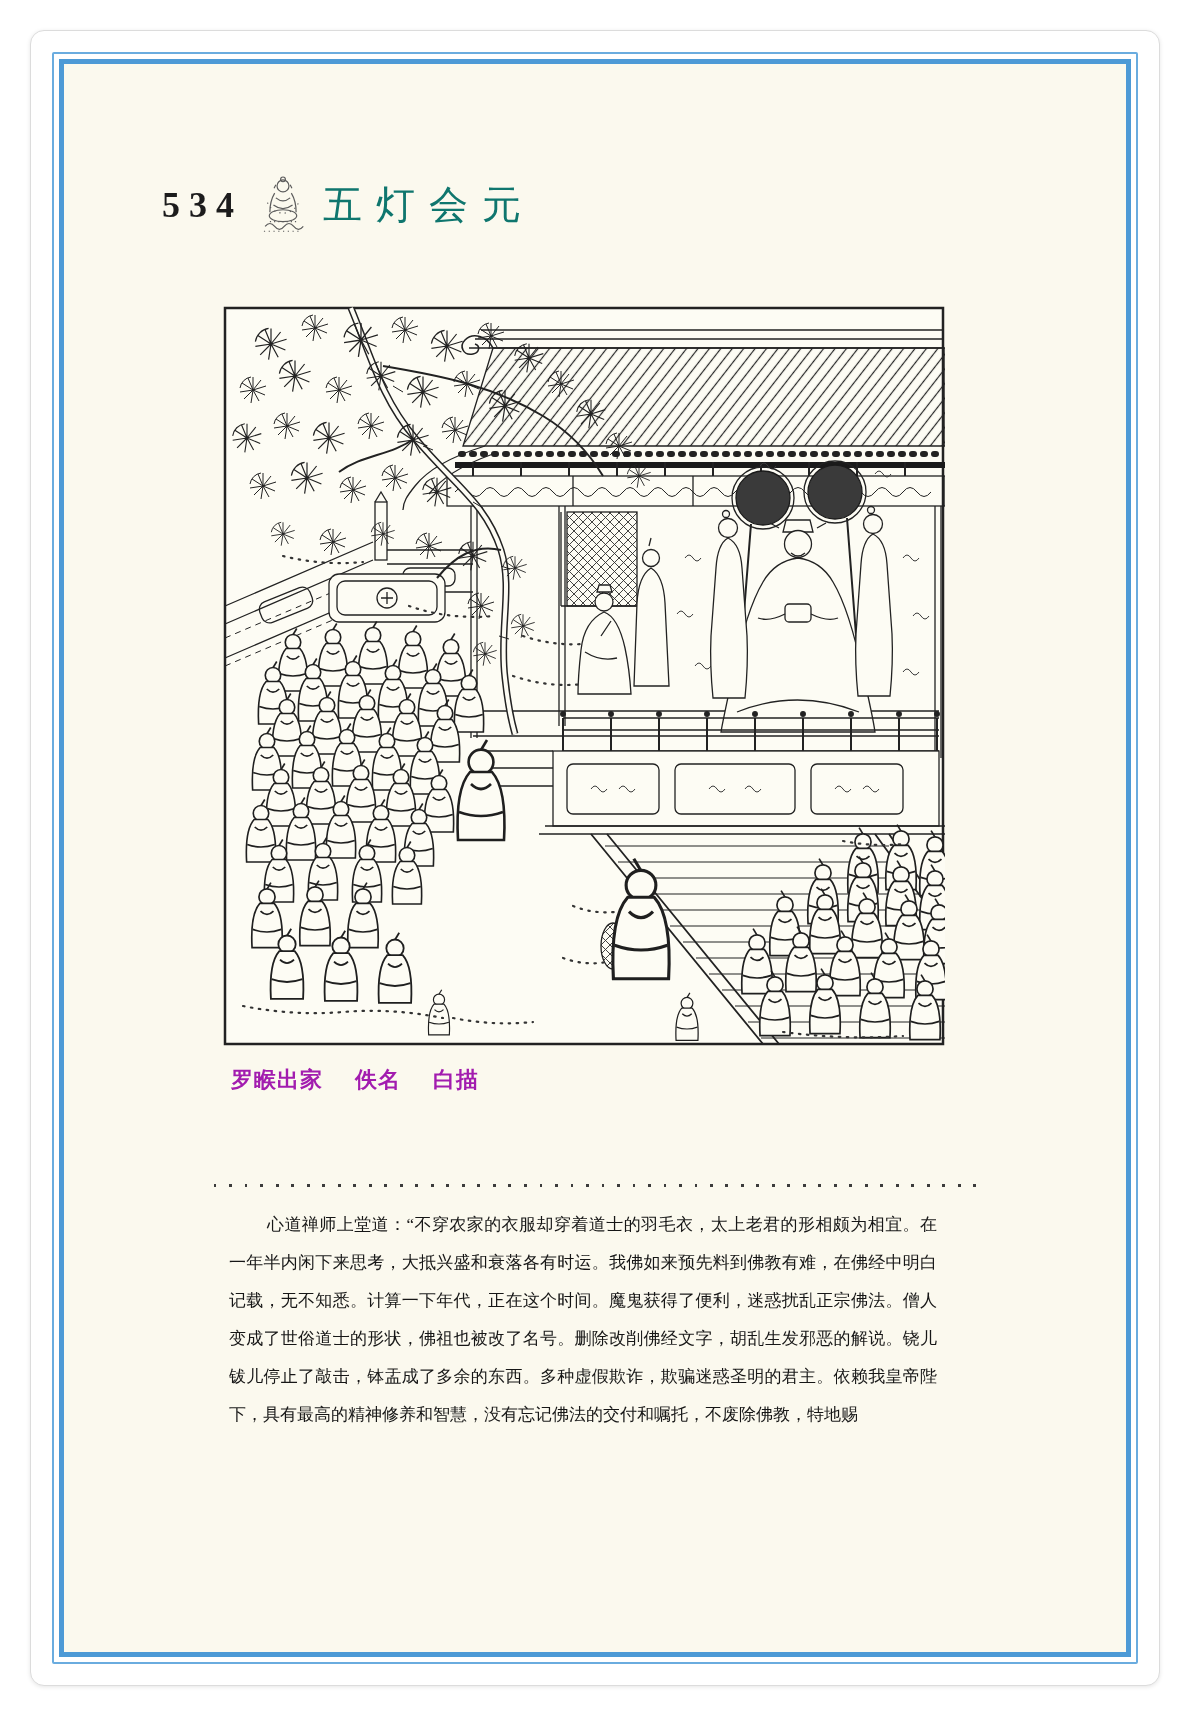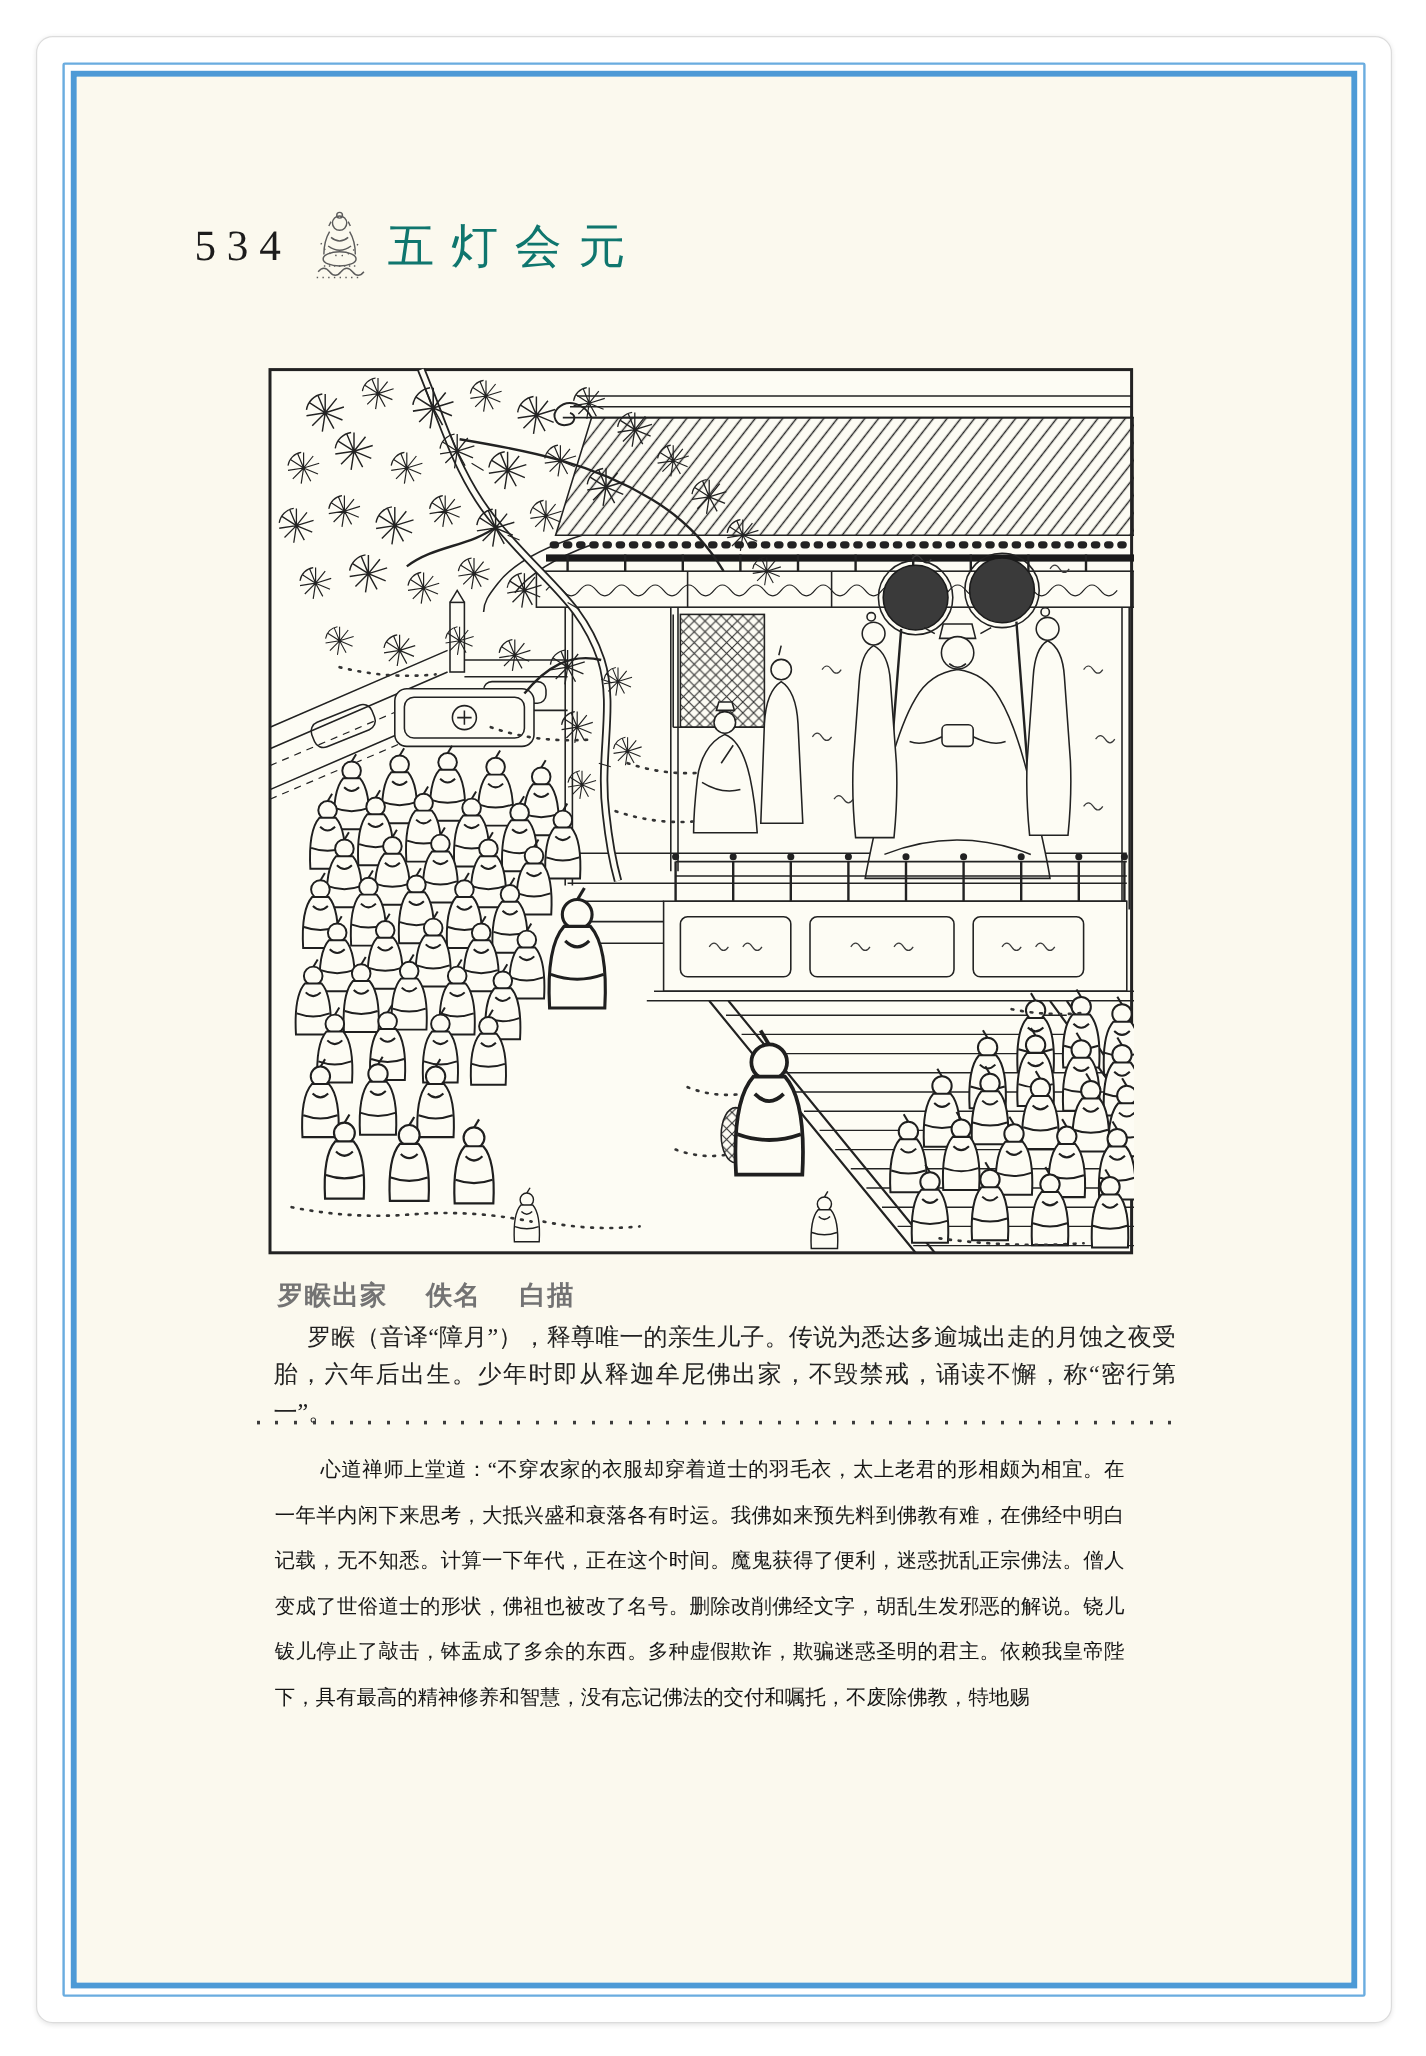--- a/index.html
+++ b/index.html
@@ -7,29 +7,29 @@
          font-family:"Liberation Serif","DejaVu Serif",serif;color:#1d1d1d;}
   .card{position:absolute;left:30px;top:30px;width:1128px;height:1654px;background:#ffffff;
         border:1px solid #dcdcdc;border-radius:14px;box-shadow:0 1px 4px rgba(0,0,0,.10);}
   .frame-thin{position:absolute;left:21px;top:21px;right:21px;bottom:21px;
         border:2px solid #6aacdf;border-radius:2px;}
   .frame-thick{position:absolute;left:28px;top:28px;right:28px;bottom:28px;
         border:5px solid #4d9ad6;}
   .paper{position:absolute;left:33px;top:33px;width:1062px;height:1588px;background:#fbf9ee;}
 
   .page-header{position:absolute;left:98px;top:110px;display:flex;align-items:center;gap:16px;}
-  .pageno{font-size:36px;letter-spacing:9px;color:#1c1c1c;}
+  .pageno{font-size:36px;letter-spacing:9px;color:#1c1c1c;font-weight:bold;}
   .logo{display:inline-block;width:48px;height:62px;}
   .booktitle{font-size:39px;letter-spacing:14px;color:#0f766e;}
 
   .artwork{position:absolute;left:159px;top:242px;width:722px;height:740px;margin:0;}
   .artwork svg{display:block;width:722px;height:740px;}
 
   .caption{position:absolute;left:167px;top:1001px;font-size:22px;font-weight:bold;
-           letter-spacing:1px;color:#737373;display:flex;}
+           letter-spacing:1px;color:#a21caf;display:flex;}
   .caption span{margin-right:32px;}
   .fig-note{position:absolute;left:164px;top:1036px;width:752px;margin:0;
             font-size:20px;line-height:31px;text-align:justify;text-indent:28px;color:#222;}
   .dotted{position:absolute;left:150px;top:1120px;width:770px;height:3px;
           background:repeating-linear-gradient(to right,#3c3c3c 0 2.5px,transparent 2.5px 15.5px);}
   .body-text{position:absolute;left:165px;top:1142px;width:708px;margin:0;
              font-size:17px;line-height:38px;text-align:justify;text-indent:38px;color:#161616;}
 </style>
 </head>
 <body>
@@ -324,21 +324,20 @@
         </g>
       </svg>
     </figure>
 
     <div class="caption">
       <span>罗睺出家</span>
       <span>佚名</span>
       <span>白描</span>
     </div>
 
-    <p class="fig-note">罗睺（音译“障月”），释尊唯一的亲生儿子。传说为悉达多逾城出走的月蚀之夜受胎，六年后出生。少年时即从释迦牟尼佛出家，不毁禁戒，诵读不懈，称“密行第一”。</p>
 
     <div class="dotted"></div>
 
     <p class="body-text">心道禅师上堂道：“不穿农家的衣服却穿着道士的羽毛衣，太上老君的形相颇为相宜。在一年半内闲下来思考，大抵兴盛和衰落各有时运。我佛如来预先料到佛教有难，在佛经中明白记载，无不知悉。计算一下年代，正在这个时间。魔鬼获得了便利，迷惑扰乱正宗佛法。僧人变成了世俗道士的形状，佛祖也被改了名号。删除改削佛经文字，胡乱生发邪恶的解说。铙儿钹儿停止了敲击，钵盂成了多余的东西。多种虚假欺诈，欺骗迷惑圣明的君主。依赖我皇帝陛下，具有最高的精神修养和智慧，没有忘记佛法的交付和嘱托，不废除佛教，特地赐</p>
 
   </div>
  </div>
 </div>
 
 </body></html>

